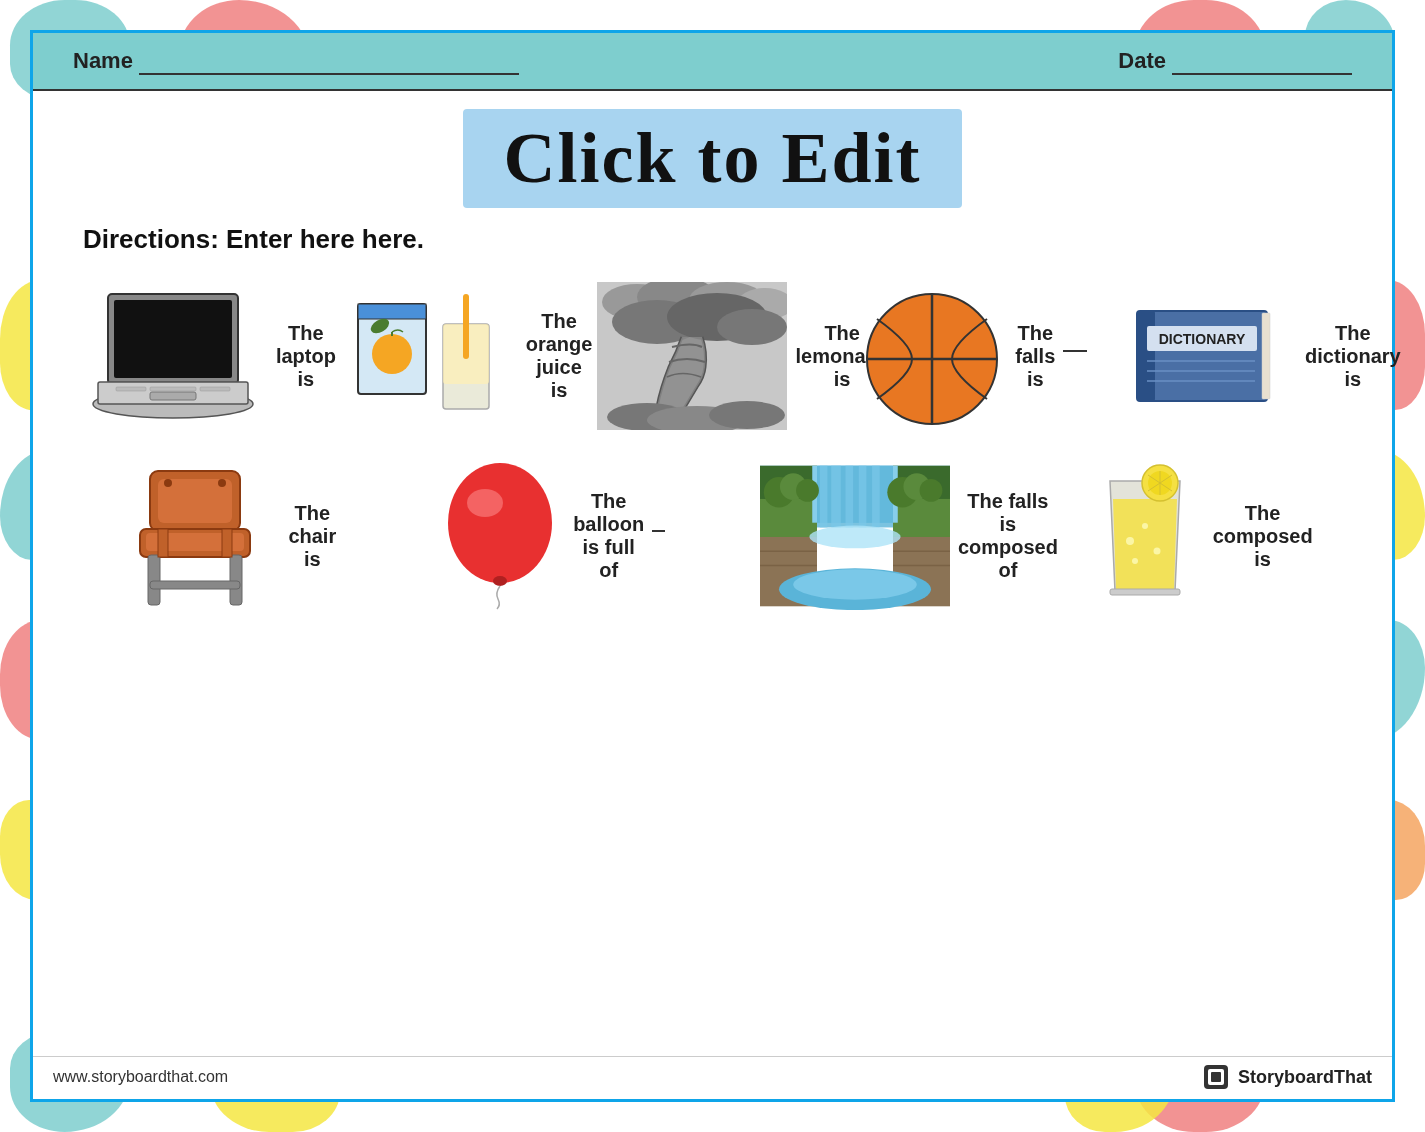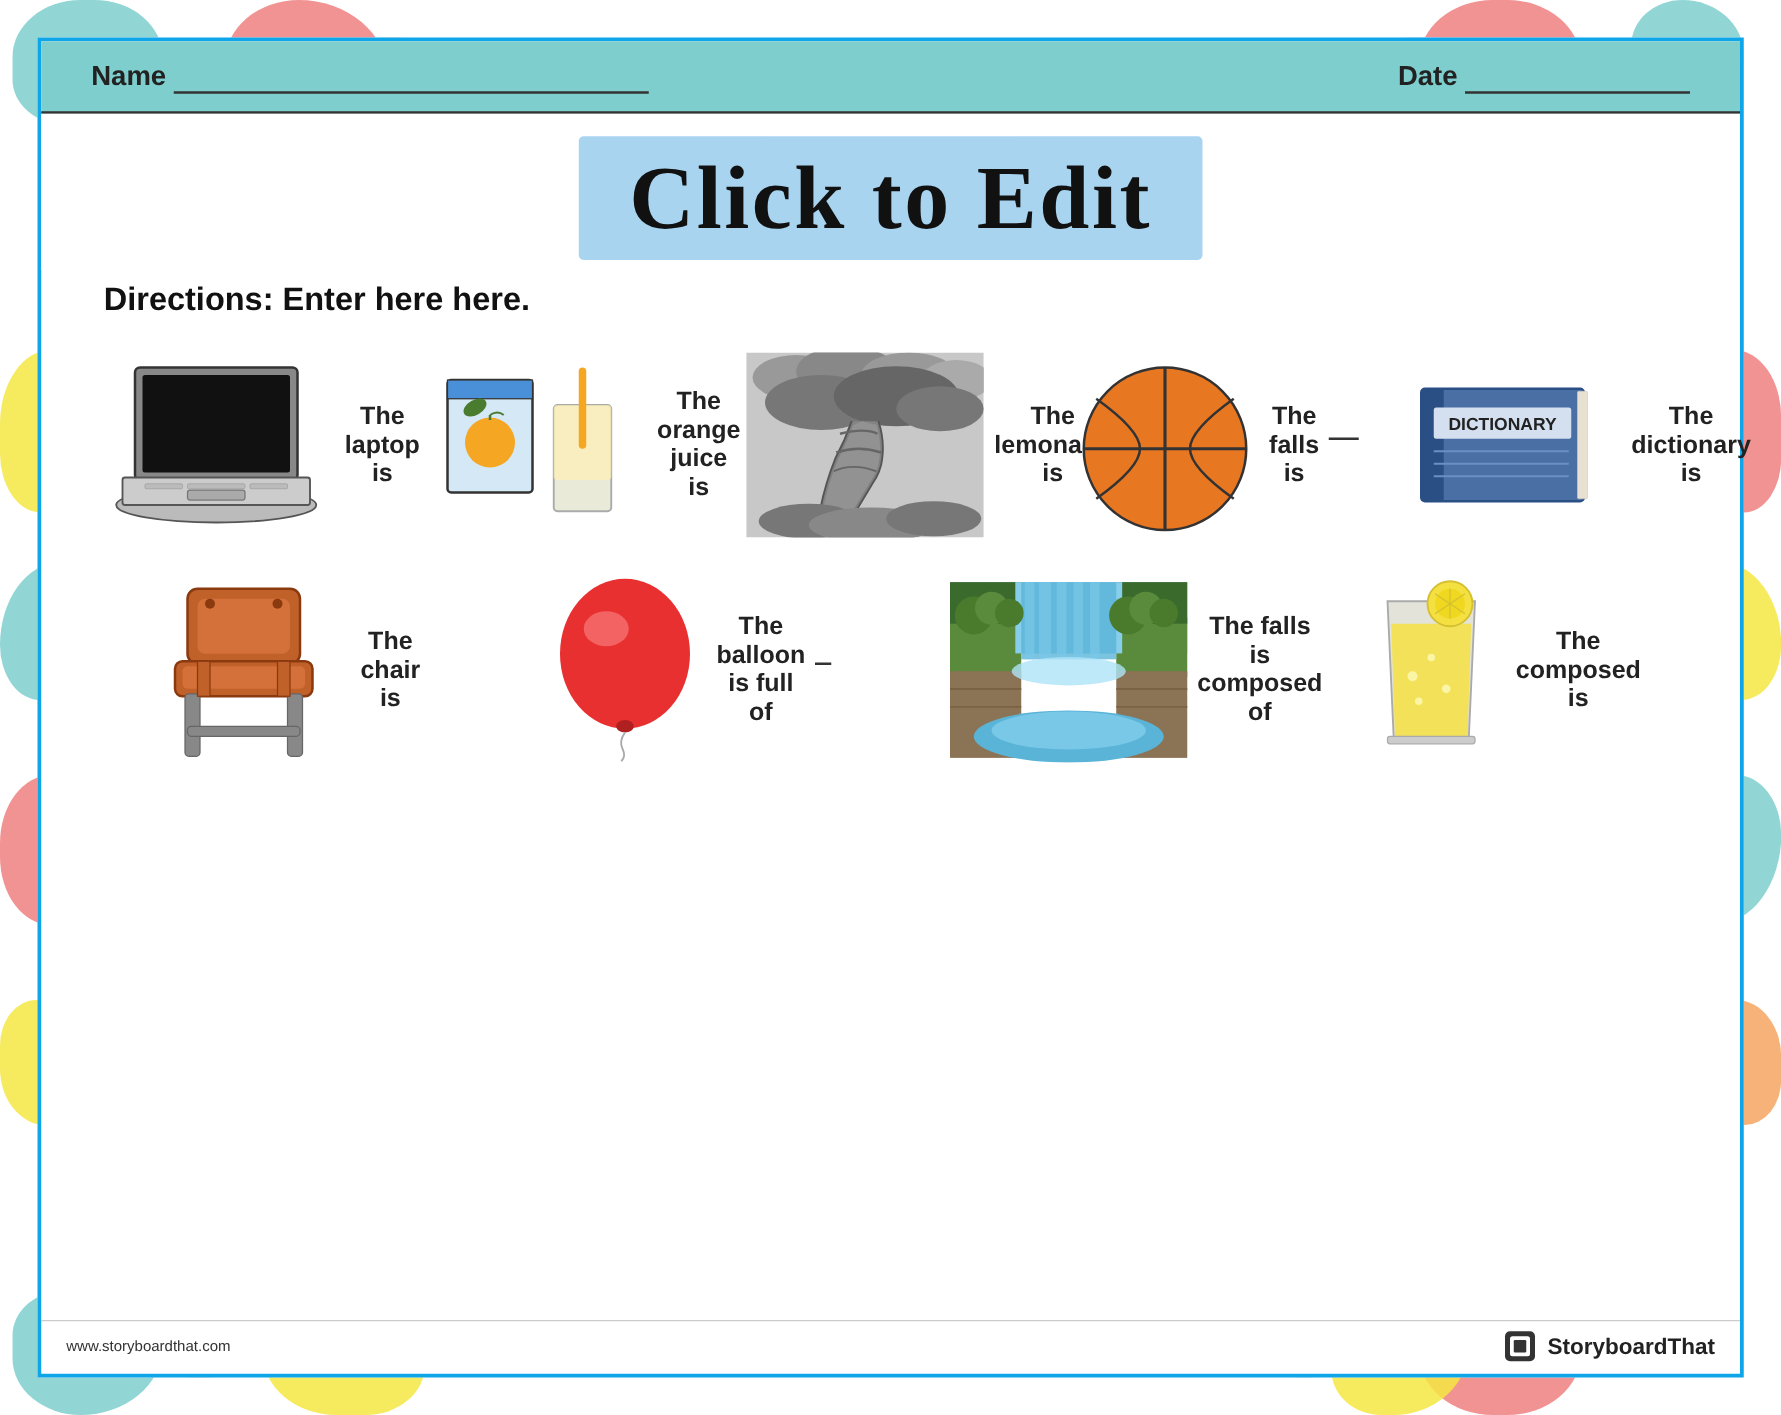--- a/index.html
+++ b/index.html
@@ -147,21 +147,21 @@
     
     .footer {
       display: flex;
       justify-content: space-between;
       align-items: center;
       padding: 6px 20px 8px;
       border-top: 1px solid #ccc;
     }
 
     .footer-url {
-      font-size: 12px;
+      font-size: 16px;
       color: #333;
     }
 
     .footer-brand {
       display: flex;
       align-items: center;
       gap: 8px;
       font-size: 18px;
       font-weight: bold;
       color: #222;

